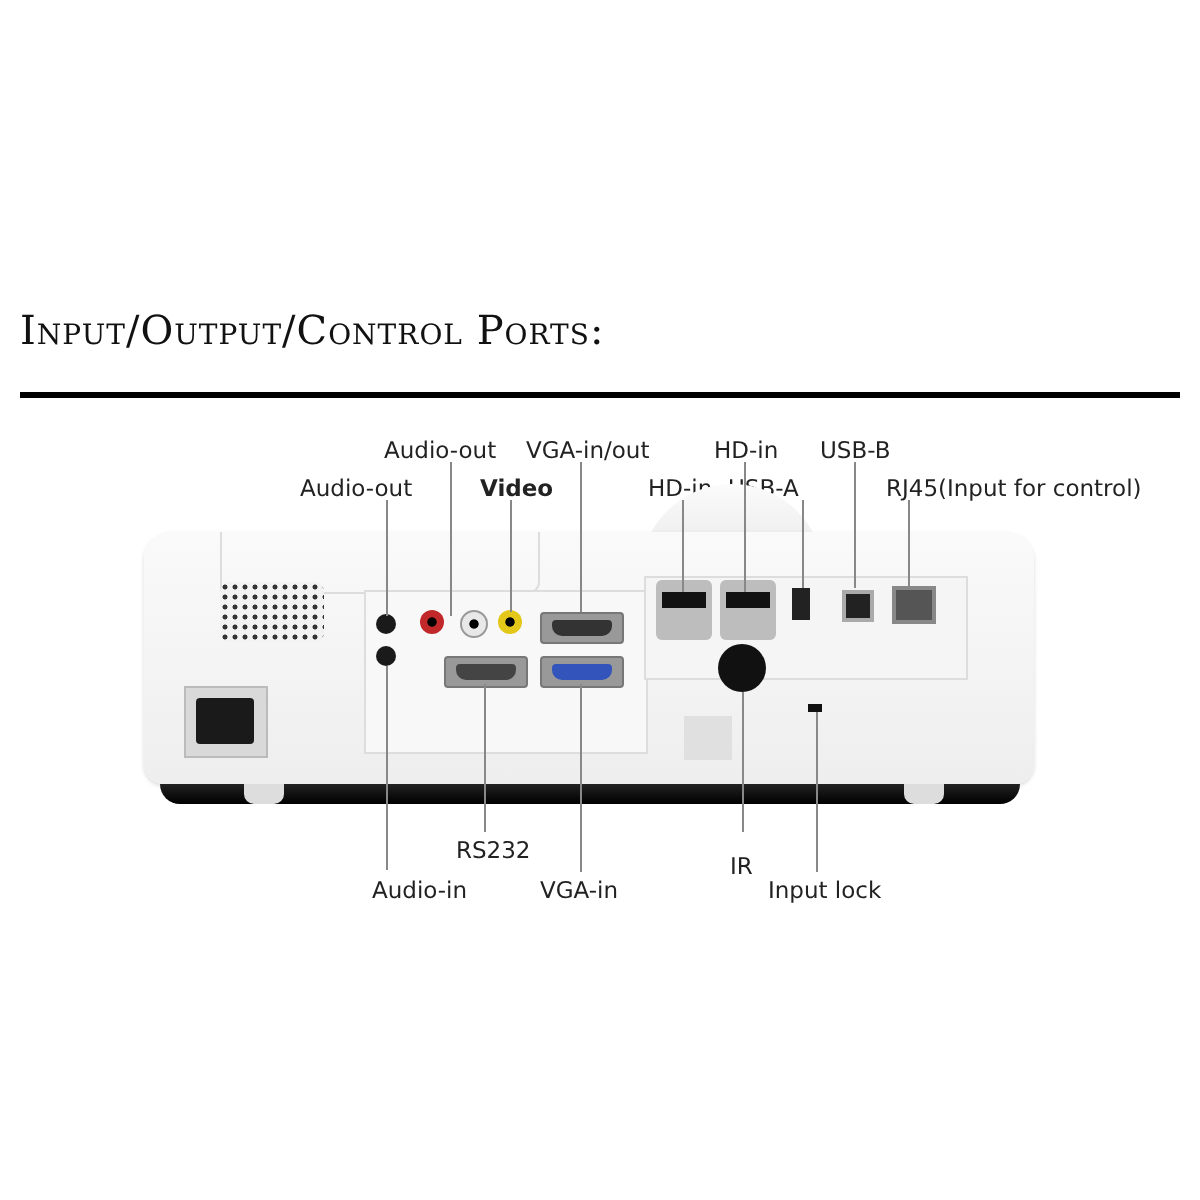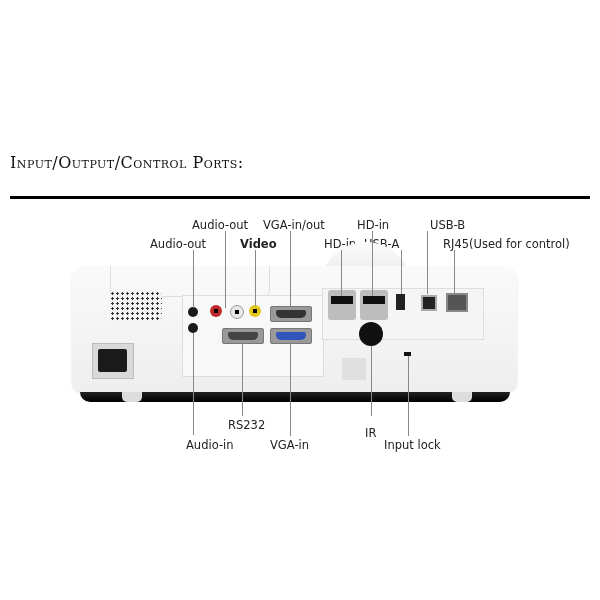--- a/index.html
+++ b/index.html
@@ -1,17 +1,17 @@
 <!DOCTYPE html>
 <html><head>
 <meta charset="utf-8">
 <style>
   html,body{margin:0;padding:0;background:#fff;}
   body{width:600px;height:600px;position:relative;overflow:hidden;font-family:"DejaVu Sans","Liberation Sans",sans-serif;color:#222;}
-  .title{position:absolute;left:10px;top:153px;font-family:"DejaVu Serif","Liberation Serif",serif;font-size:16px;letter-spacing:0.5px;font-variant:small-caps;font-weight:normal;color:#111;}
+  .title{position:absolute;left:10px;top:153px;font-family:"DejaVu Serif","Liberation Serif",serif;font-size:20px;letter-spacing:0.5px;font-variant:small-caps;font-weight:normal;color:#111;}
   .rule{position:absolute;left:10px;top:196px;width:580px;height:3px;background:#000;}
   .lbl{position:absolute;font-size:11.5px;color:#222;white-space:nowrap;}
   .leader{position:absolute;width:1px;background:#888;}
   
   .proj{position:absolute;}
   .body-main{position:absolute;left:72px;top:266px;width:445px;height:126px;background:linear-gradient(#fafafa,#eeeeee);border-radius:14px 14px 10px 10px;box-shadow:0 1px 2px rgba(0,0,0,.15);}
   .lens-dome{position:absolute;left:320px;top:242px;width:92px;height:50px;border-radius:46px 46px 0 0;background:linear-gradient(#fbfbfb,#e4e4e4);}
   .top-bump{position:absolute;left:110px;top:266px;width:158px;height:30px;border:1px solid #ddd;border-top:none;border-radius:0 0 6px 0;}
   .base{position:absolute;left:80px;top:392px;width:430px;height:10px;background:linear-gradient(#222,#000);border-radius:0 0 30px 30px;}
   .foot{position:absolute;top:392px;width:20px;height:10px;background:#ddd;border-radius:0 0 5px 5px;}
@@ -39,22 +39,22 @@
 <div class="title">Input/Output/Control Ports:</div>
 <div class="rule"></div>
 
 <div class="lbl" style="left:192px;top:218px;">Audio-out</div>
 <div class="lbl" style="left:150px;top:237px;">Audio-out</div>
 <div class="lbl" style="left:240px;top:237px;font-weight:bold;">Video</div>
 <div class="lbl" style="left:263px;top:218px;">VGA-in/out</div>
 <div class="lbl" style="left:324px;top:237px;">HD-in</div>
 <div class="lbl" style="left:357px;top:218px;">HD-in</div>
 <div class="lbl" style="left:364px;top:237px;">USB-A</div>
-<div class="lbl" style="left:410px;top:218px;margin-left:20px;">USB-B</div>
-<div class="lbl" style="left:443px;top:237px;">RJ45(Used for control)</div>
+<div class="lbl" style="left:410px;top:218px;">USB-B</div>
+<div class="lbl" style="left:443px;top:237px;">RJ45(Input for control)</div>
 
 <div class="lbl" style="left:228px;top:418px;">RS232</div>
 <div class="lbl" style="left:365px;top:426px;">IR</div>
 <div class="lbl" style="left:186px;top:438px;">Audio-in</div>
 <div class="lbl" style="left:270px;top:438px;">VGA-in</div>
 <div class="lbl" style="left:384px;top:438px;">Input lock</div>
 
 <div class="proj">
   <div class="lens-dome"></div>
   <div class="body-main"></div>

